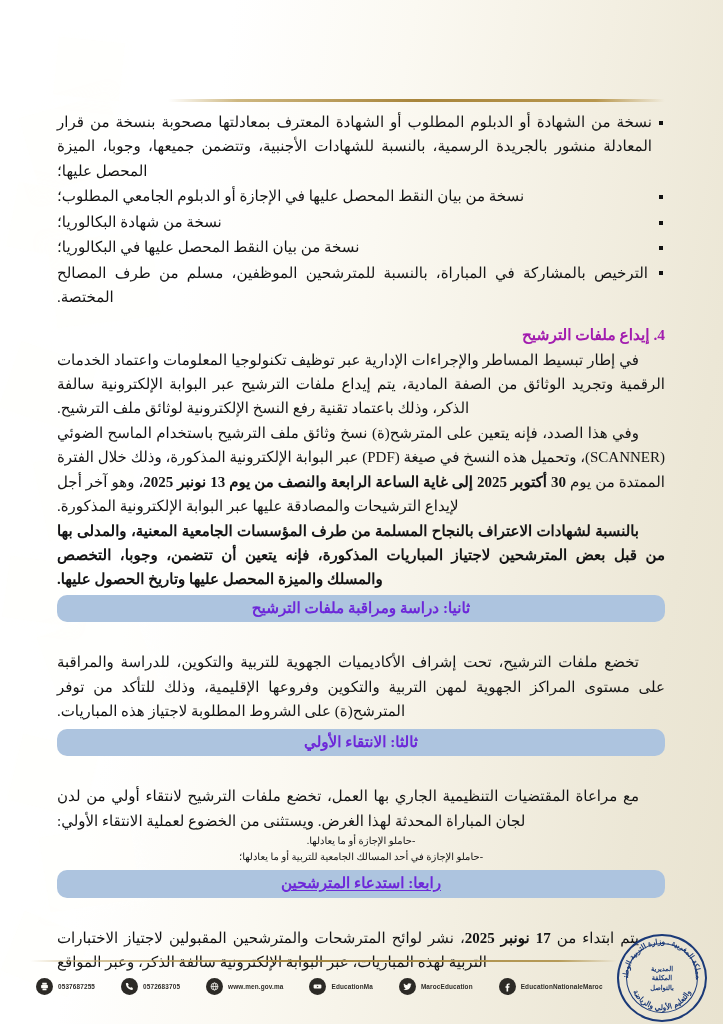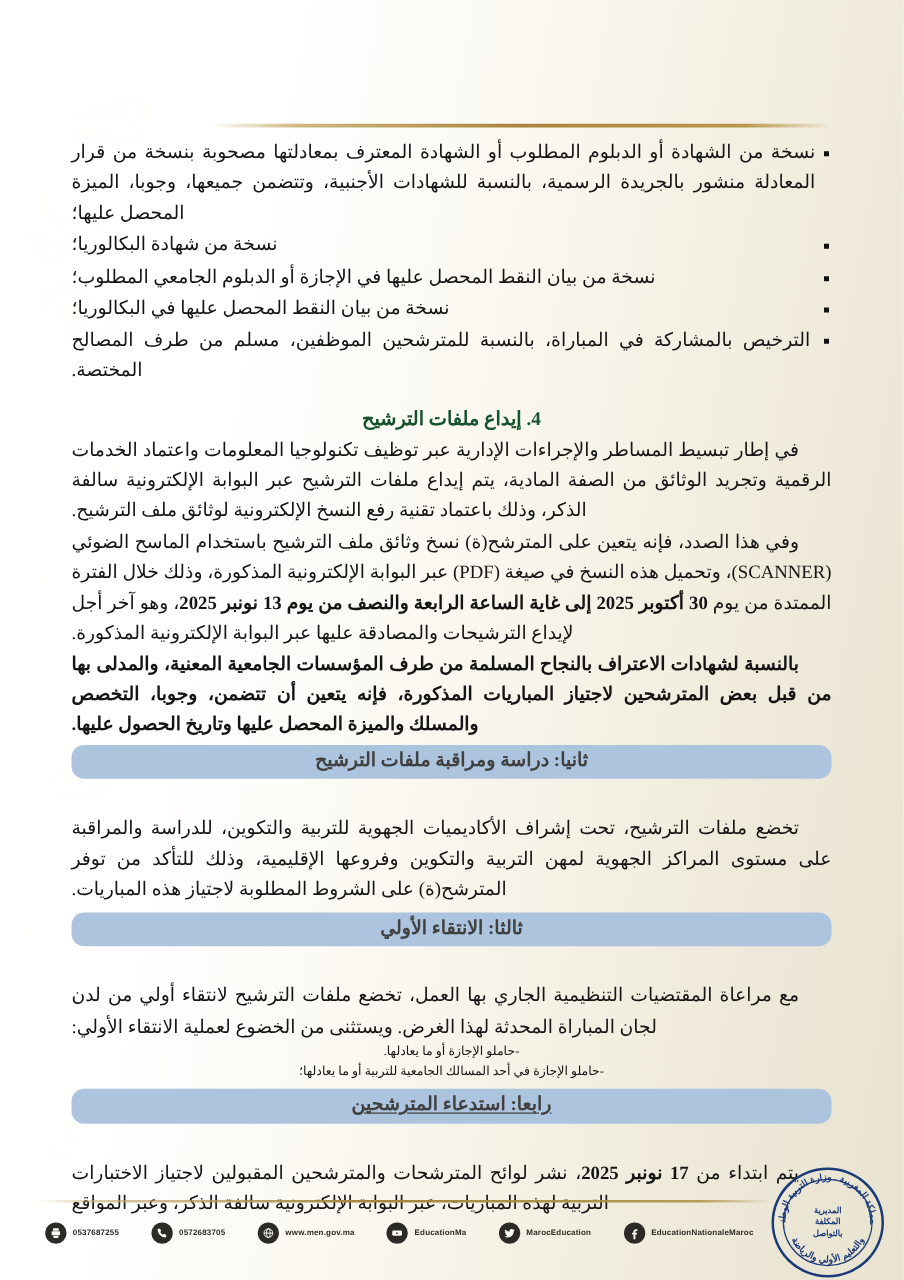--- a/index.html
+++ b/index.html
@@ -108,22 +108,22 @@
     text-align-last: left;
   }
   .bullet-list li.loose {
     padding-right: 17px;
   }
 
   
   .sub-heading {
     font-size: 15.4px;
     font-weight: bold;
-    color: #14532d;
-    text-align: center;
+    color: #a21caf;
+    text-align: right;
     margin: 16px 0 4px 0;
     letter-spacing: .2px;
   }
 
   
   p.body {
     font-size: 15px;
     line-height: 1.63;
     text-align: justify;
     text-align-last: left;
@@ -135,21 +135,21 @@
     font-weight: bold;
     letter-spacing: -.1px;
   }
   p.body.after-band { margin-top: 28px; text-indent: 26px; font-family: Liberation Serif, serif; }
 
   b { font-weight: bold; }
 
   
   .band {
     background: #adc4df;
-    color: #404040;
+    color: #6d28d9;
     font-weight: bold;
     font-size: 15.2px;
     text-align: center;
     padding: 3px 0 4px 0;
     margin: 3px 0 0 0;
     line-height: 1.35;
     border-radius: 10px;
   }
   .band .u { text-decoration: underline; text-underline-offset: 2px; }
   .band.spaced { margin-top: 5px; }
@@ -286,22 +286,22 @@
     <div class="paper-scrap" style="width:72px;height:64px;top:922px;left:10px;transform:rotate(22deg);"></div>
     <div class="paper-scrap" style="width:66px;height:58px;top:40px;left:56px;transform:rotate(6deg);"></div>
   </div>
 
   <div class="top-rule"></div>
 
   <div class="content">
 
     <ul class="bullet-list">
       <li>نسخة من الشهادة أو الدبلوم المطلوب أو الشهادة المعترف بمعادلتها مصحوبة بنسخة من قرار المعادلة منشور بالجريدة الرسمية، بالنسبة للشهادات الأجنبية، وتتضمن جميعها، وجوبا، الميزة المحصل عليها؛</li>
+      <li class="short">نسخة من بيان النقط المحصل عليها في الإجازة أو الدبلوم الجامعي المطلوب؛</li>
       <li class="short">نسخة من شهادة البكالوريا؛</li>
-      <li class="short">نسخة من بيان النقط المحصل عليها في الإجازة أو الدبلوم الجامعي المطلوب؛</li>
       <li class="short">نسخة من بيان النقط المحصل عليها في البكالوريا؛</li>
       <li class="loose">الترخيص بالمشاركة في المباراة، بالنسبة للمترشحين الموظفين، مسلم من طرف المصالح المختصة.</li>
     </ul>
 
     <div class="sub-heading">4. إيداع ملفات الترشيح</div>
 
     <p class="body">في إطار تبسيط المساطر والإجراءات الإدارية عبر توظيف تكنولوجيا المعلومات واعتماد الخدمات الرقمية وتجريد الوثائق من الصفة المادية، يتم إيداع ملفات الترشيح عبر البوابة الإلكترونية سالفة الذكر، وذلك باعتماد تقنية رفع النسخ الإلكترونية لوثائق ملف الترشيح.</p>
 
     <p class="body tight"><span>وفي هذا الصدد، فإنه يتعين على المترشح(ة) نسخ وثائق ملف الترشيح باستخدام الماسح الضوئي (SCANNER)، وتحميل هذه النسخ في صيغة (PDF) عبر البوابة الإلكترونية المذكورة، وذلك خلال الفترة الممتدة من يوم </span><b>30 أكتوبر 2025 إلى غاية الساعة الرابعة والنصف من يوم 13 نونبر 2025</b><span>، وهو آخر أجل لإيداع الترشيحات والمصادقة عليها عبر البوابة الإلكترونية المذكورة.</span></p>
 

